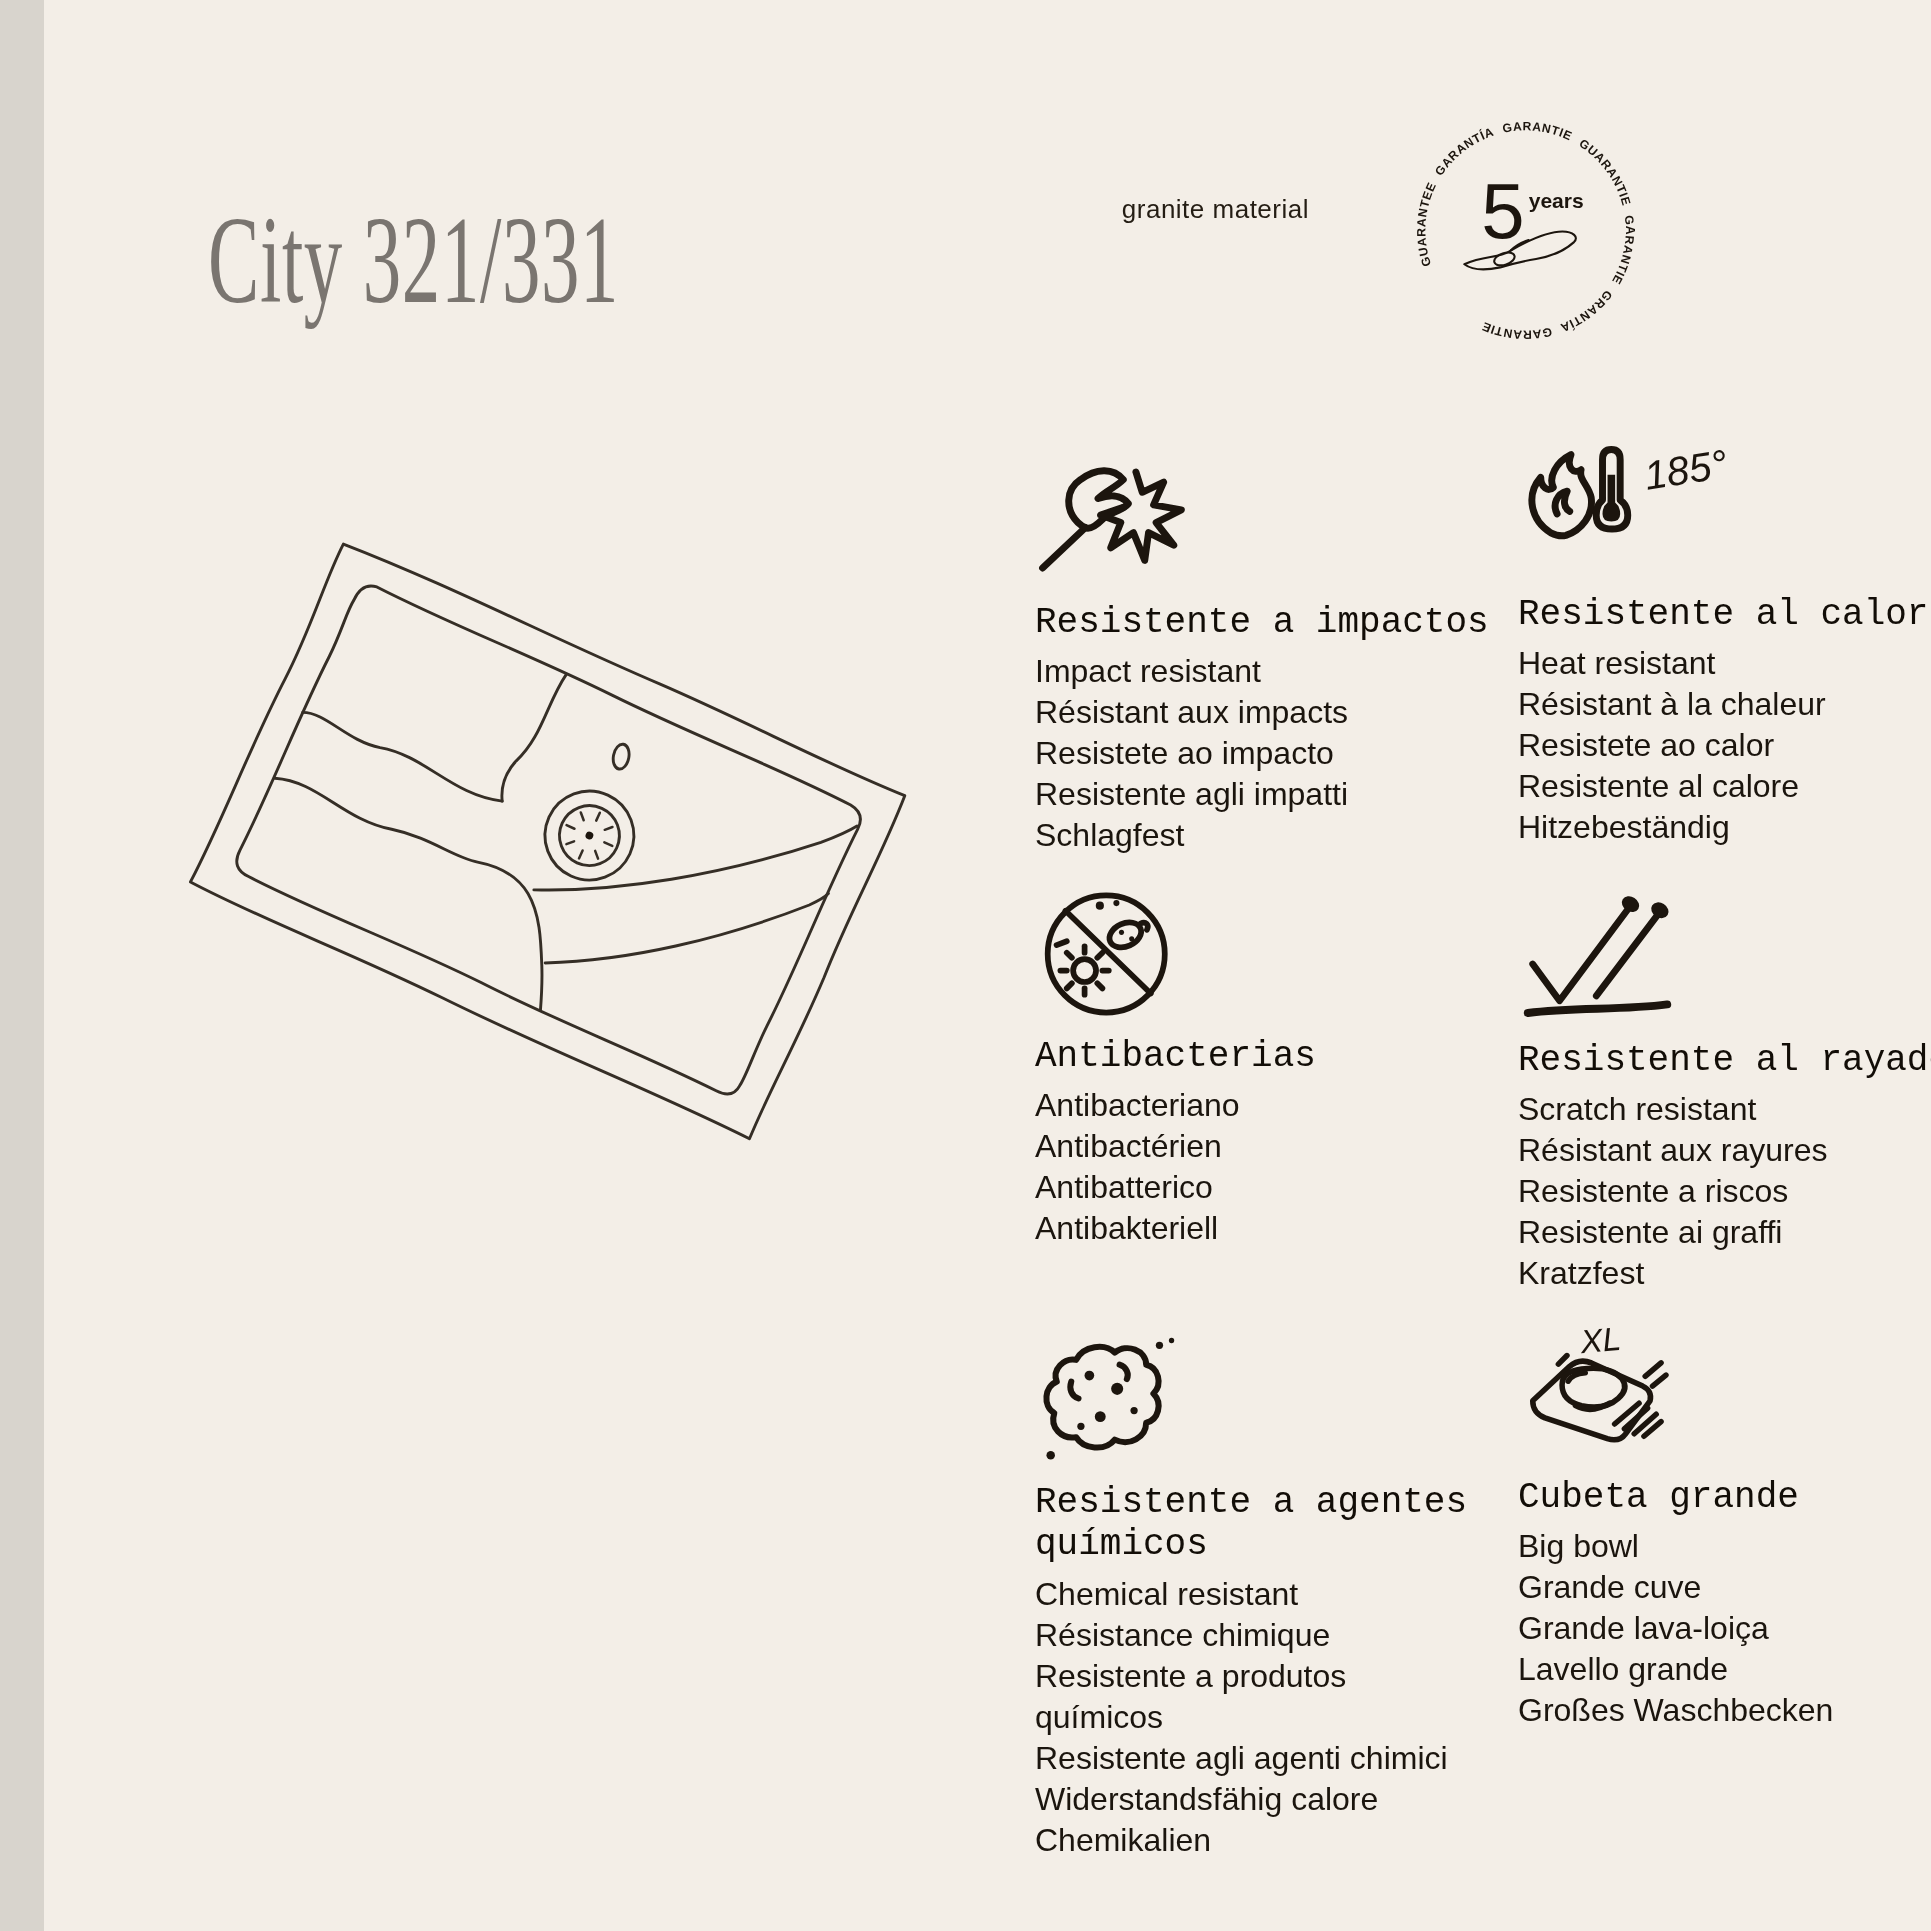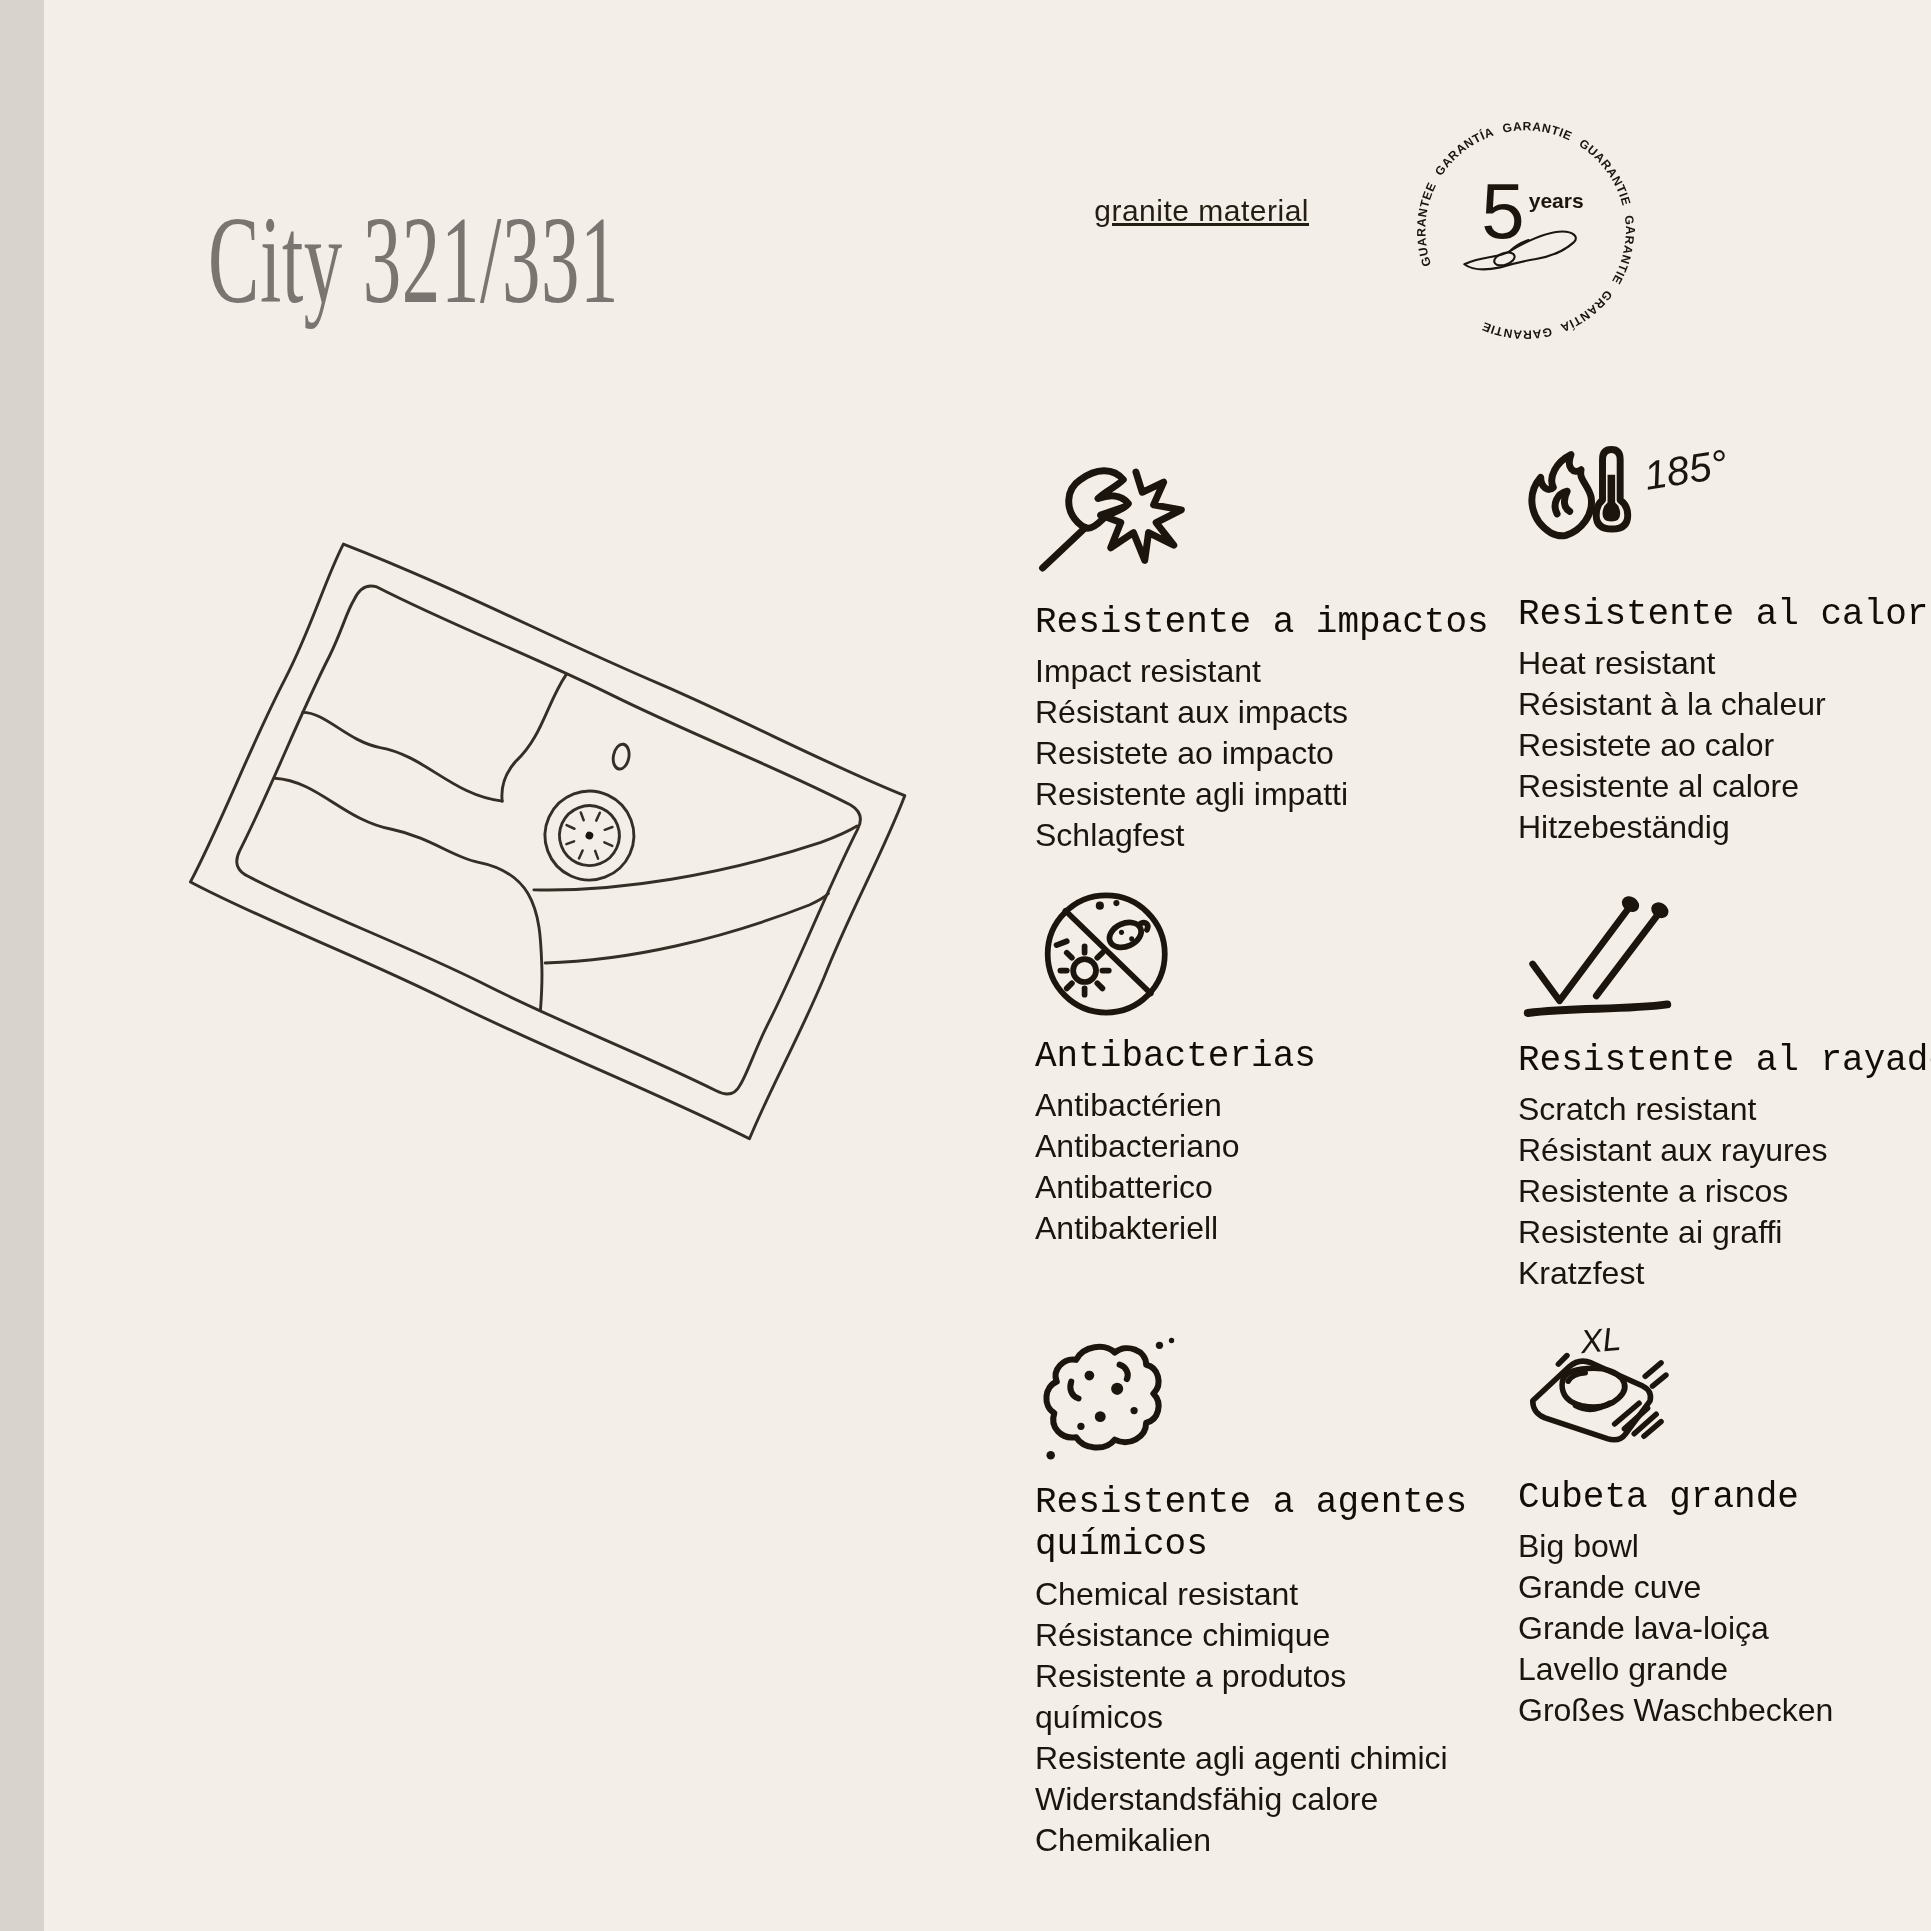--- a/index.html
+++ b/index.html
@@ -5,21 +5,21 @@
   html,body{margin:0;padding:0;background:#d8d4cd;}
   .page{position:relative;width:1931px;height:1931px;background:#f3eee7;overflow:hidden;
         font-family:"Liberation Sans","DejaVu Sans",sans-serif;color:#18120c;margin-left:44px;}
   .product-title{position:absolute;left:164px;top:199px;
         font-family:"Liberation Serif","DejaVu Serif",serif;font-weight:400;
         font-size:124px;line-height:1;color:#7a7570;white-space:nowrap;
         transform:scaleX(0.62);transform-origin:0 0;letter-spacing:1px;}
   .brand{position:absolute;left:977px;top:185px;width:288px;}
   .brand-name{font-size:60px;font-weight:bold;letter-spacing:6.8px;line-height:1;white-space:nowrap;color:#181209;}
   .brand-reg{font-size:26px;font-weight:400;position:relative;top:-29px;left:1.9px;letter-spacing:0;}
-  .brand-tagline{font-size:30px;margin-top:8.7px;text-align:right;color:#241d14;letter-spacing:0.5px;text-decoration:underline;}
+  .brand-tagline{font-size:26px;margin-top:8.7px;text-align:right;color:#241d14;letter-spacing:0.5px;}
   .badge{position:absolute;left:1355px;top:104px;width:253px;height:253px;}
   .sink{position:absolute;left:133px;top:502px;width:734px;height:657px;}
   .feature{position:absolute;width:462px;}
   .icon-area{height:152px;}
   .feature h3{margin:0 0 6.8px 0;font-size:36px;font-weight:400;line-height:1.18;
         white-space:pre-line;color:#120d07;font-family:Liberation Mono, monospace;}
   .feature p{margin:0;font-size:32px;line-height:41px;white-space:pre-line;color:#1b150e;}
   #feature-impact  {left:991px;top:450px;}
   #feature-heat    {left:1474px;top:442px;}
   #feature-bacteria{left:991px;top:884px;}
@@ -157,22 +157,22 @@
           <path d="M82 31 C86 29 89 32 87 36"></path>
           <path d="M16 48 L24 45"></path>
         </g>
         <circle class="fill" cx="50" cy="17" r="3.2"></circle>
         <circle class="fill" cx="63" cy="15" r="2.4"></circle>
         <circle class="fill" cx="67" cy="38" r="2"></circle>
         <circle class="fill" cx="75" cy="43" r="2"></circle>
       </svg>
     </div>
     <h3>Antibacterias</h3>
+    <p>Antibacteriano</p>
     <p>Antibactérien</p>
-    <p>Antibacteriano</p>
     <p>Antibatterico</p>
     <p>Antibakteriell</p>
   </div>
 
   <div class="feature" id="feature-scratch">
     <div class="icon-area">
       <svg width="159" height="135" viewBox="0 0 130 110">
         <g class="ink" stroke-width="5.5">
           <path d="M8 102 C45 97 85 100 122 95" stroke-width="6.5"></path>
           <path d="M12 62 L34 92 L90 17"></path>

